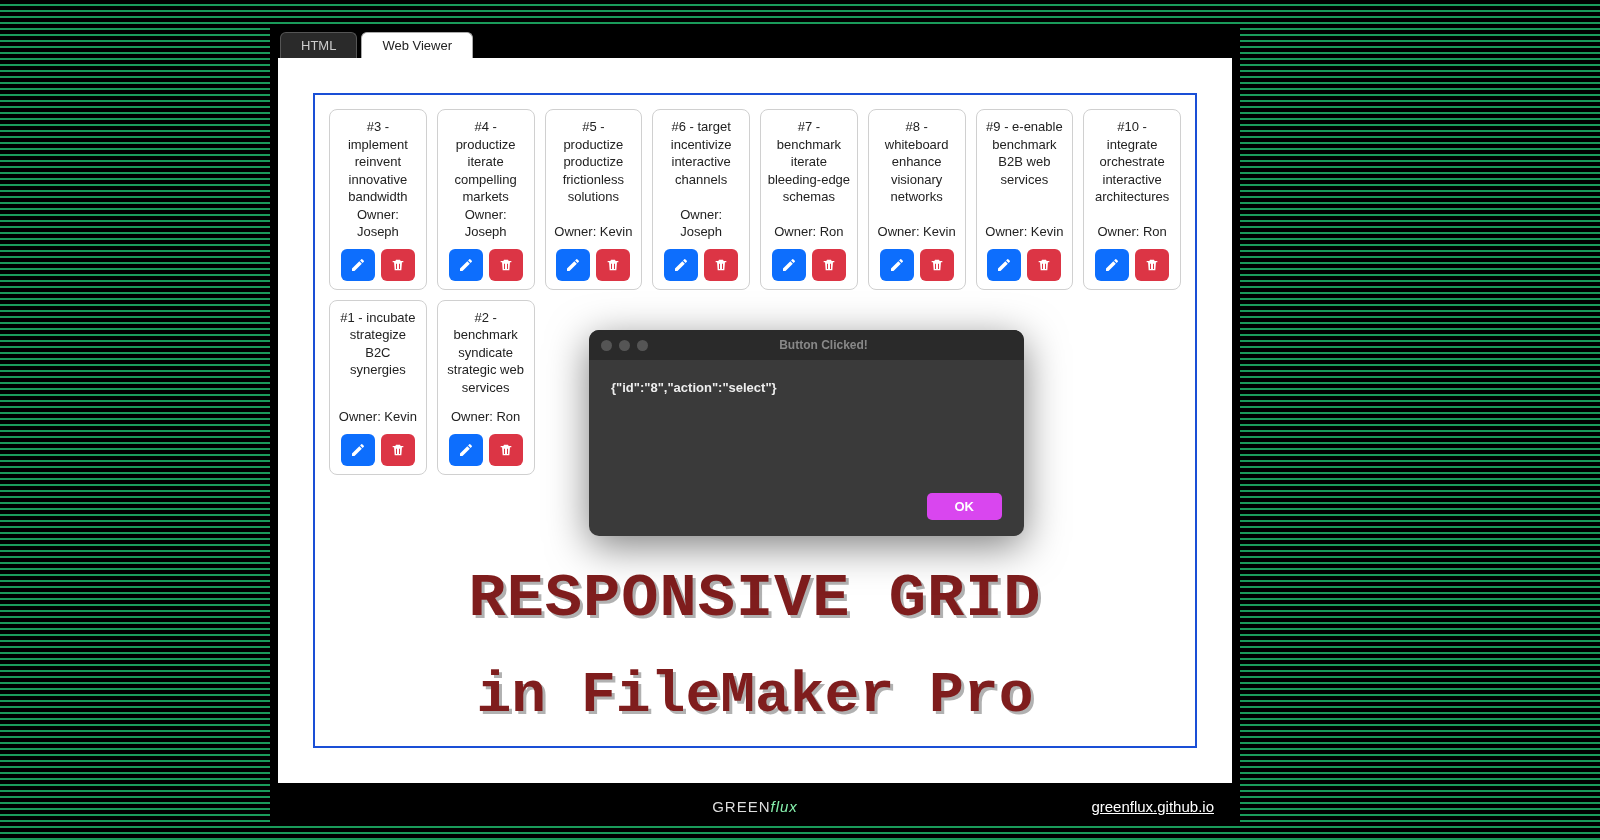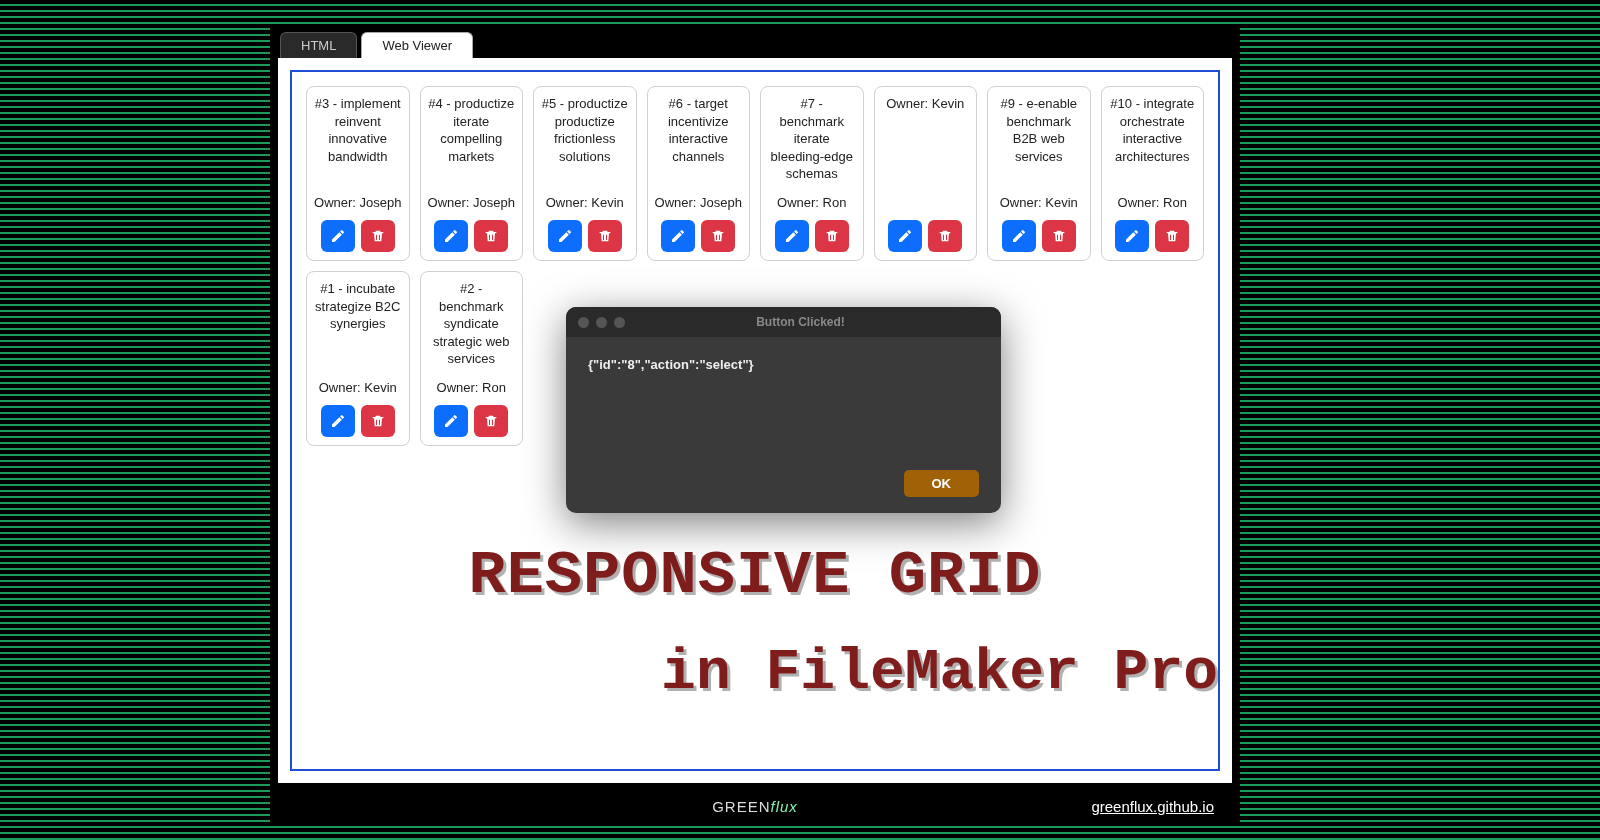--- a/index.html
+++ b/index.html
@@ -53,21 +53,21 @@
   }
   .tab.active {
     background: #fff;
     color: #222;
     border-color: #aaa;
   }
   .content-area {
     background: #fff;
     margin: 0 8px;
     height: 725px;
-    padding: 12px;
+    padding: 35px;
     position: relative;
   }
   .blue-frame {
     border: 2px solid #1a4fd6;
     width: 100%;
     height: 100%;
     padding: 14px;
     position: relative;
   }
   .card-grid {
@@ -154,21 +154,21 @@
     color: #eee;
     font-size: 13px;
     font-weight: 600;
   }
   .dialog-footer {
     position: absolute;
     bottom: 16px;
     right: 22px;
   }
   .ok-btn {
-    background: #a16207;
+    background: #d946ef;
     color: #fff;
     border: none;
     border-radius: 5px;
     padding: 6px 28px;
     font-size: 13px;
     font-weight: 600;
     cursor: pointer;
   }
   
   .big-title {
@@ -176,21 +176,21 @@
     left: 0; right: 0;
     text-align: center;
     z-index: 5;
     font-family: Liberation Mono, monospace;
     font-weight: bold;
     color: #7f1d1d;
     text-shadow: 3px 3px 0 rgba(100,100,100,0.5);
     pointer-events: none;
   }
   .title-line1 { top: 468px; font-size: 62px; letter-spacing: 1px; }
-  .title-line2 { top: 568px; font-size: 58px; letter-spacing: 0px; text-align: right; }
+  .title-line2 { top: 568px; font-size: 58px; letter-spacing: 0px; }
   
   .footer-bar {
     position: absolute;
     bottom: 0;
     left: 0;
     right: 0;
     height: 36px;
     background: #000;
     display: flex;
     align-items: center;
@@ -313,20 +313,21 @@
               </button>
               <button class="btn btn-delete">
                 <svg viewBox="0 0 24 24">
                   <path d="M6 7h12l-1 13H7L6 7zm3-3h6l1 2h4v2H4V6h4l1-2zM9 10v8h1.5v-8H9zm4.5 0v8H15v-8h-1.5z"></path>
                 </svg>
               </button>
             </div>
           </div>
           <div class="card">
             <div style="display: flex; flex-direction: column; flex-grow: 1;">
+              <div class="card-text">#8 - whiteboard enhance visionary networks</div>
               <div>Owner: Kevin</div>
             </div>
             <div class="card-btn-row">
               <button class="btn btn-edit">
                 <svg viewBox="0 0 24 24">
                   <path d="M3 17.25V21h3.75l11-11-3.75-3.75-11 11zM20.7 7.05a1 1 0 0 0 0-1.4l-2.35-2.35a1 1 0 0 0-1.4 0L15.1 5.15l3.75 3.75 1.85-1.85z"></path>
                 </svg>
               </button>
               <button class="btn btn-delete">
                 <svg viewBox="0 0 24 24">

